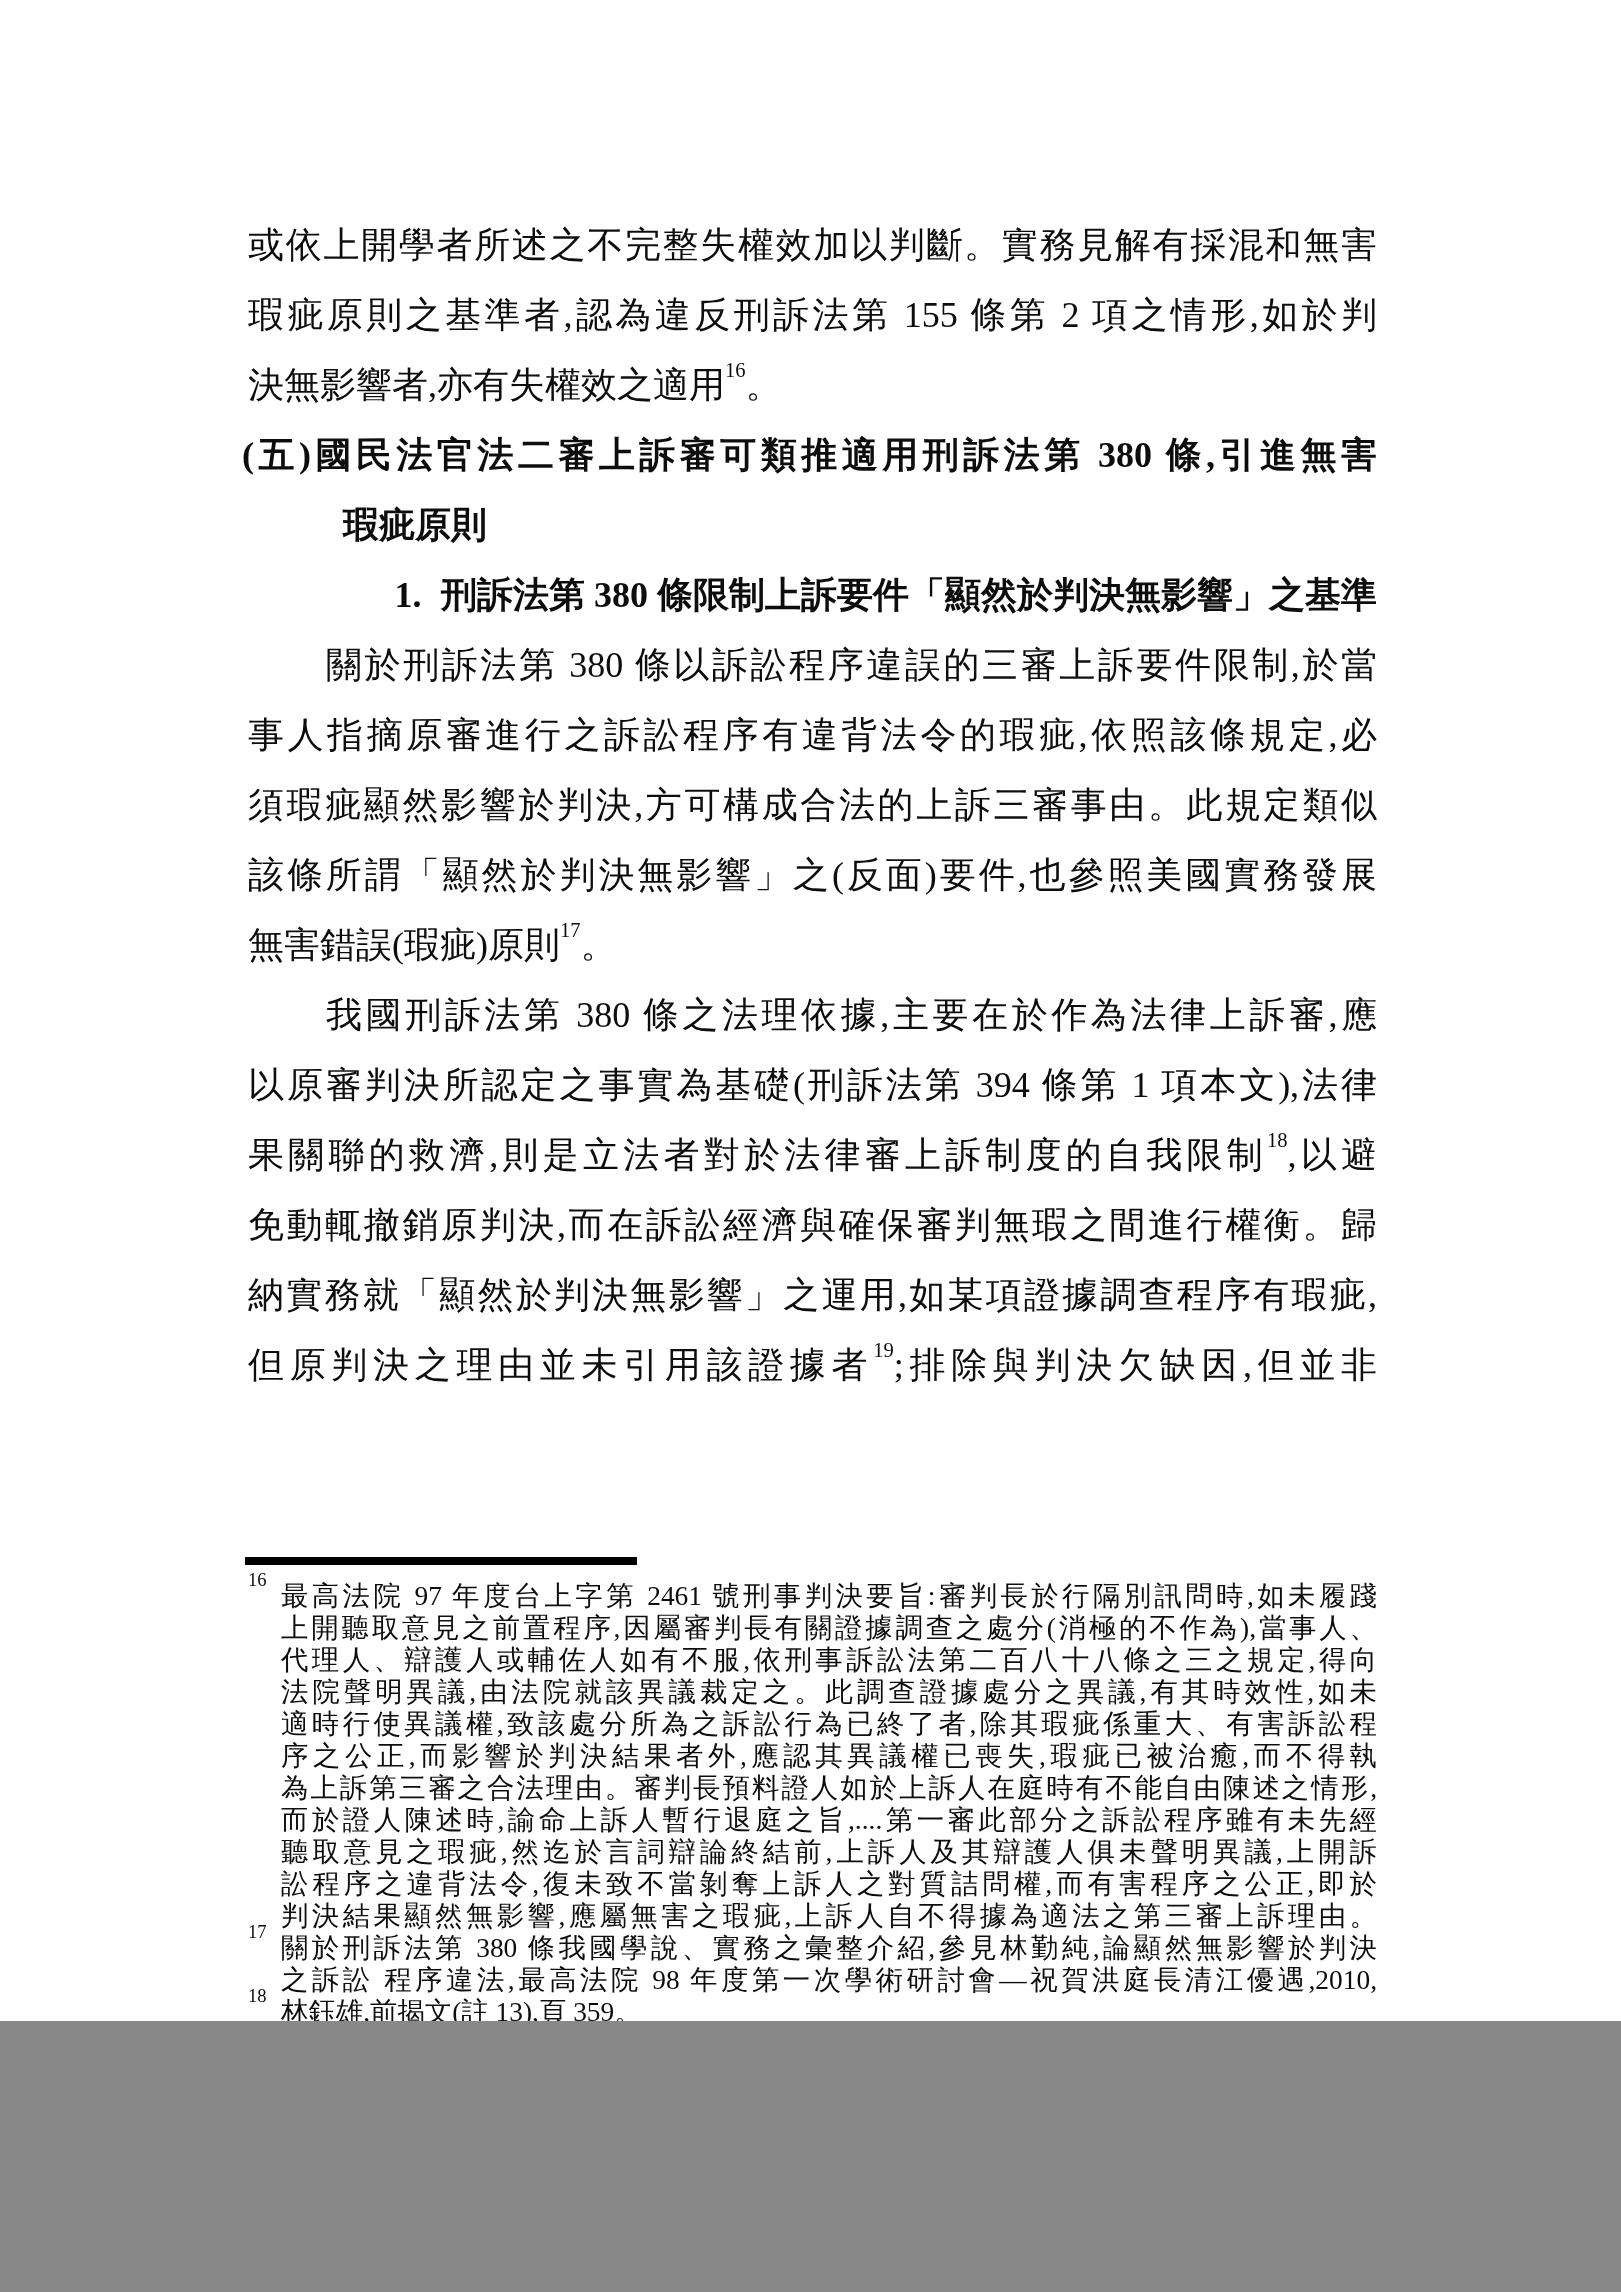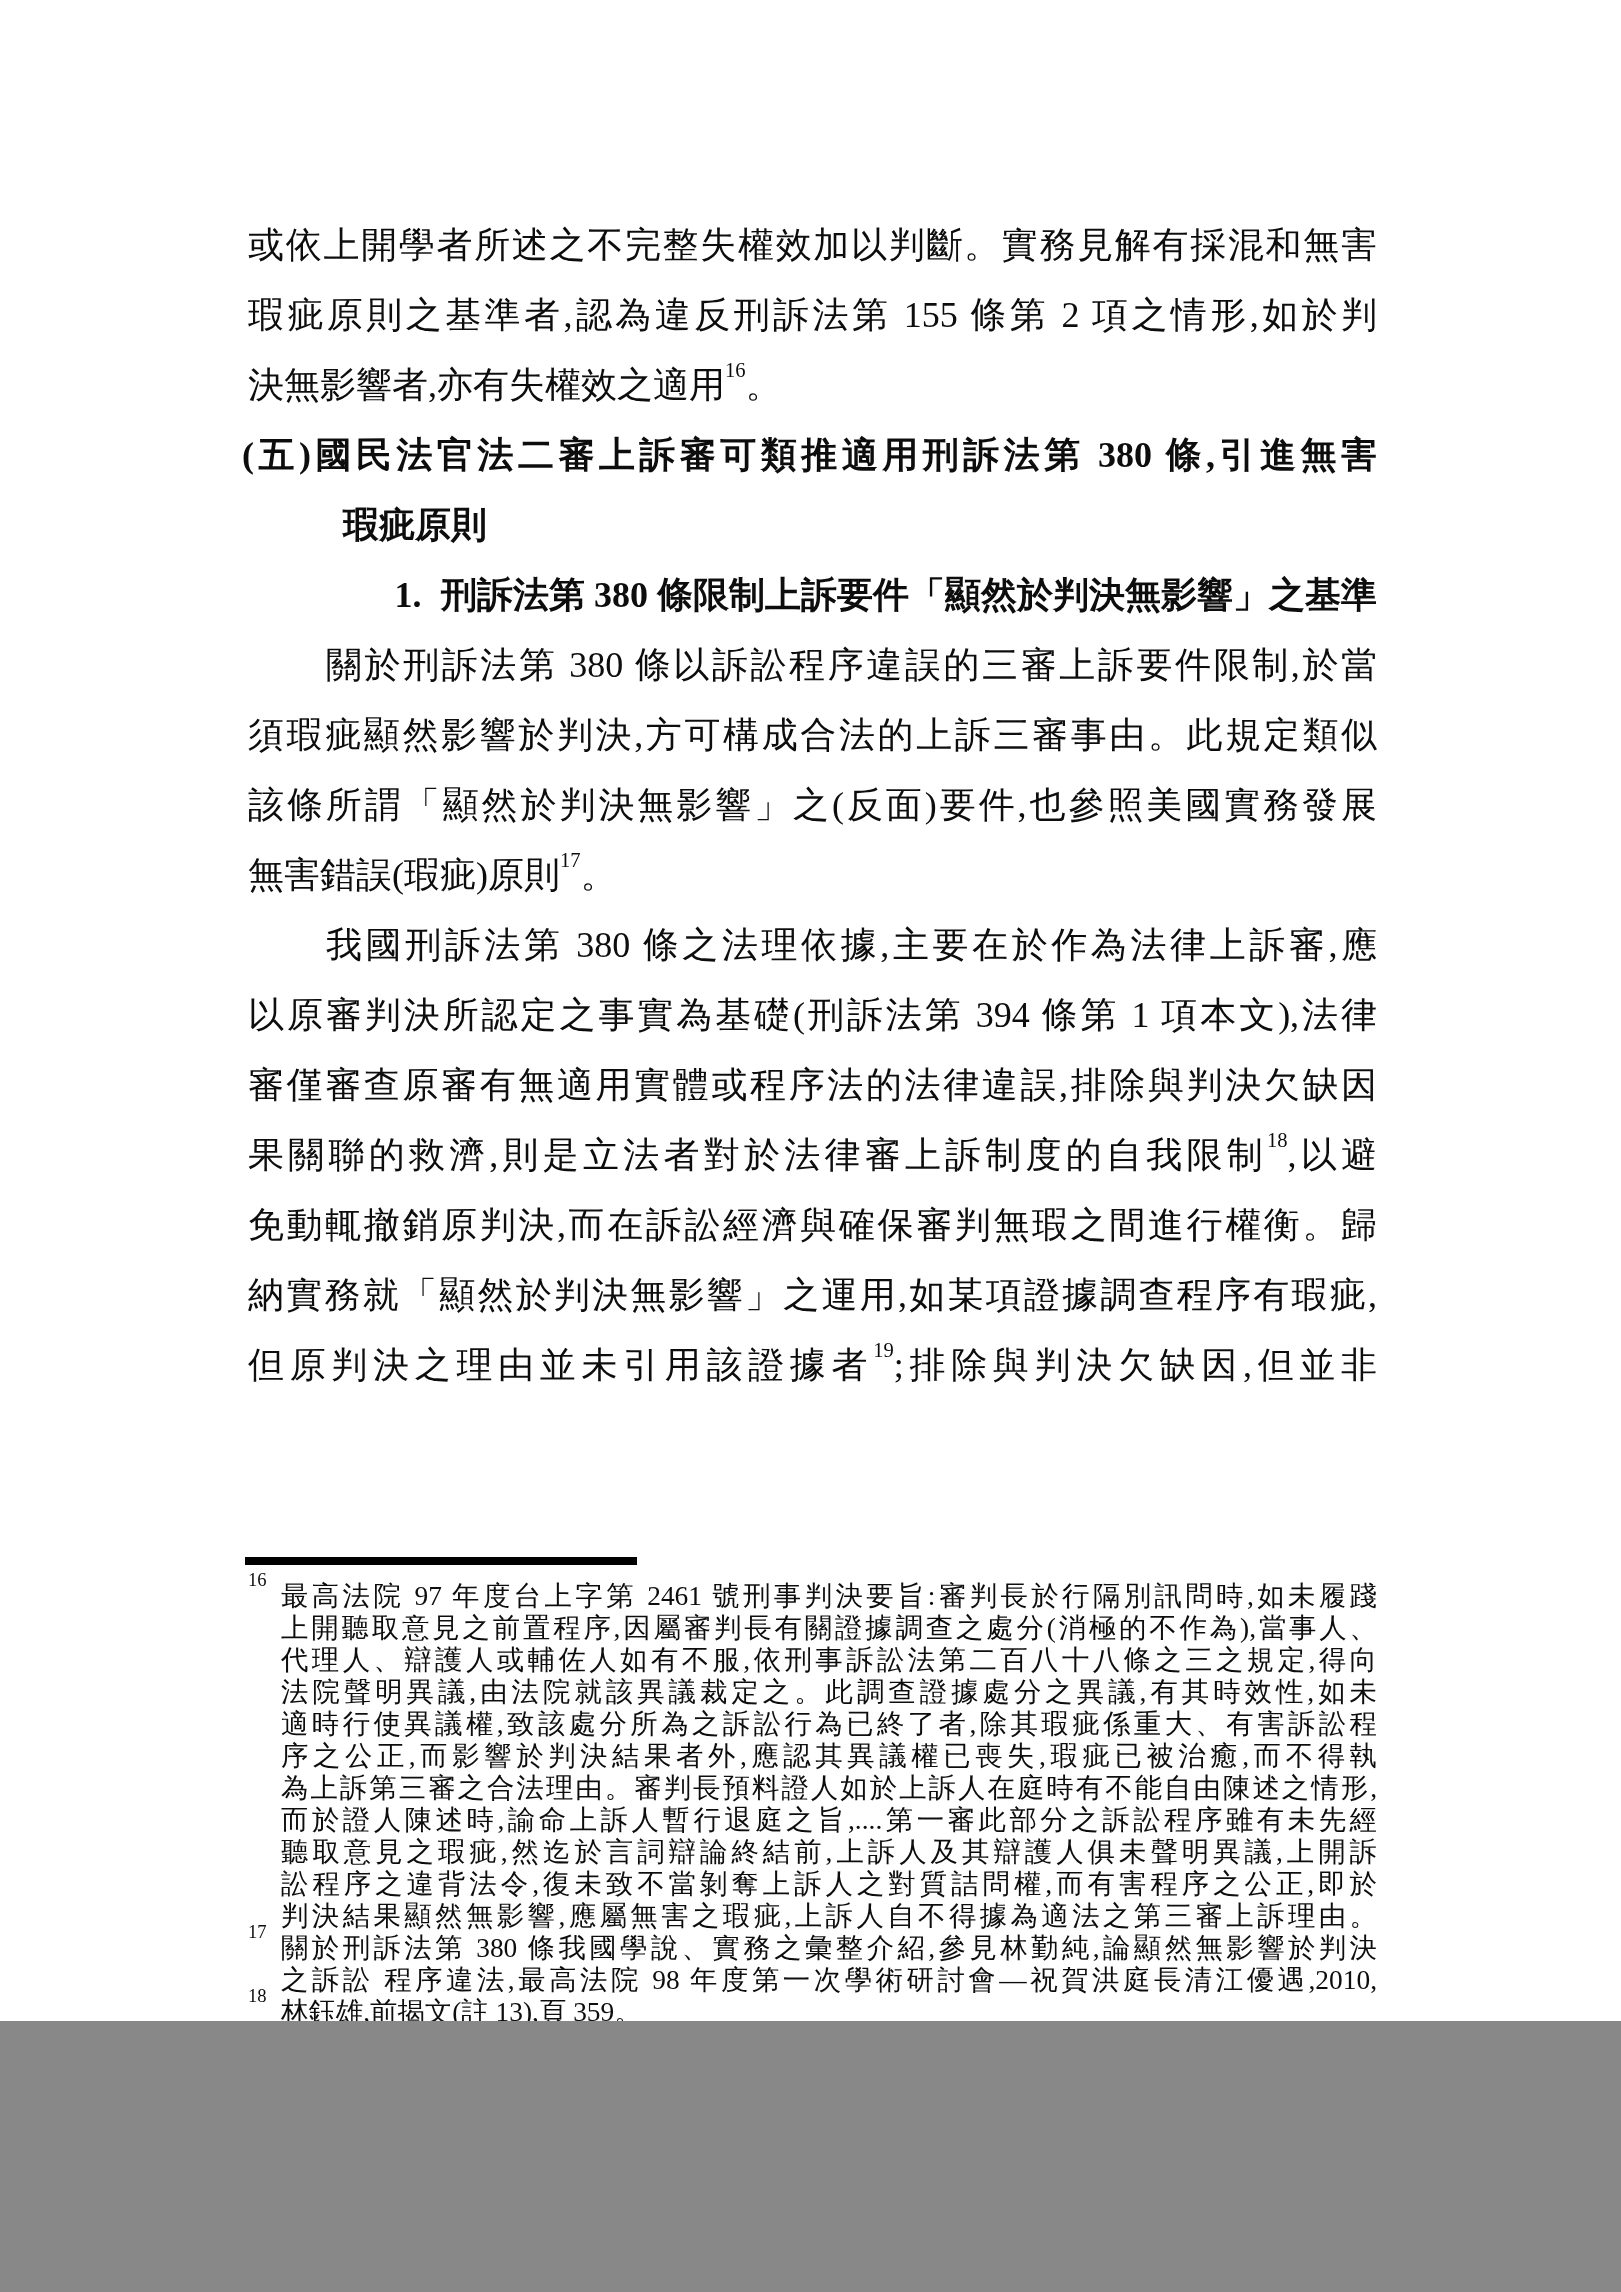--- a/index.html
+++ b/index.html
@@ -61,26 +61,26 @@
 <div class="page">
 
   <div class="body-col">
     <div class="ln just"><span>或依上開學者所述之不完整失權效加以判斷。實務見解有採混和無害</span></div>
     <div class="ln just"><span>瑕疵原則之基準者,認為違反刑訴法第 155 條第 2 項之情形,如於判</span></div>
     <div class="ln"><span>決無影響者,亦有失權效之適用</span><sup>16</sup><span>。</span></div>
     <div class="ln just heading"><span>(五)國民法官法二審上訴審可類推適用刑訴法第 380 條,引進無害</span></div>
     <div class="ln heading-cont"><span>瑕疵原則</span></div>
     <div class="ln subheading"><span class="num">1.</span><span>刑訴法第 380 條限制上訴要件「顯然於判決無影響」之基準</span></div>
     <div class="ln just indent"><span>關於刑訴法第 380 條以訴訟程序違誤的三審上訴要件限制,於當</span></div>
+    <div class="ln just"><span>事人指摘原審進行之訴訟程序有違背法令的瑕疵,依照該條規定,必</span></div>
     <div class="ln just"><span>須瑕疵顯然影響於判決,方可構成合法的上訴三審事由。此規定類似</span></div>
     <div class="ln just"><span>該條所謂「顯然於判決無影響」之(反面)要件,也參照美國實務發展</span></div>
     <div class="ln"><span>無害錯誤(瑕疵)原則</span><sup>17</sup><span>。</span></div>
     <div class="ln just indent"><span>我國刑訴法第 380 條之法理依據,主要在於作為法律上訴審,應</span></div>
     <div class="ln just"><span>以原審判決所認定之事實為基礎(刑訴法第 394 條第 1 項本文),法律</span></div>
-    <div class="ln just"><span>審僅審查原審有無適用實體或程序法的法律違誤,排除與判決欠缺因</span></div>
     <div class="ln just"><span>果關聯的救濟,則是立法者對於法律審上訴制度的自我限制</span><sup>18</sup><span>,以避</span></div>
     <div class="ln just"><span>免動輒撤銷原判決,而在訴訟經濟與確保審判無瑕之間進行權衡。歸</span></div>
     <div class="ln just"><span>納實務就「顯然於判決無影響」之運用,如某項證據調查程序有瑕疵,</span></div>
     <div class="ln just"><span>但原判決之理由並未引用該證據者</span><sup>19</sup><span>;排除與判決欠缺因,但並非</span></div>
   </div>
 
   <div class="separator"></div>
 
   <div class="fn-col">
 

